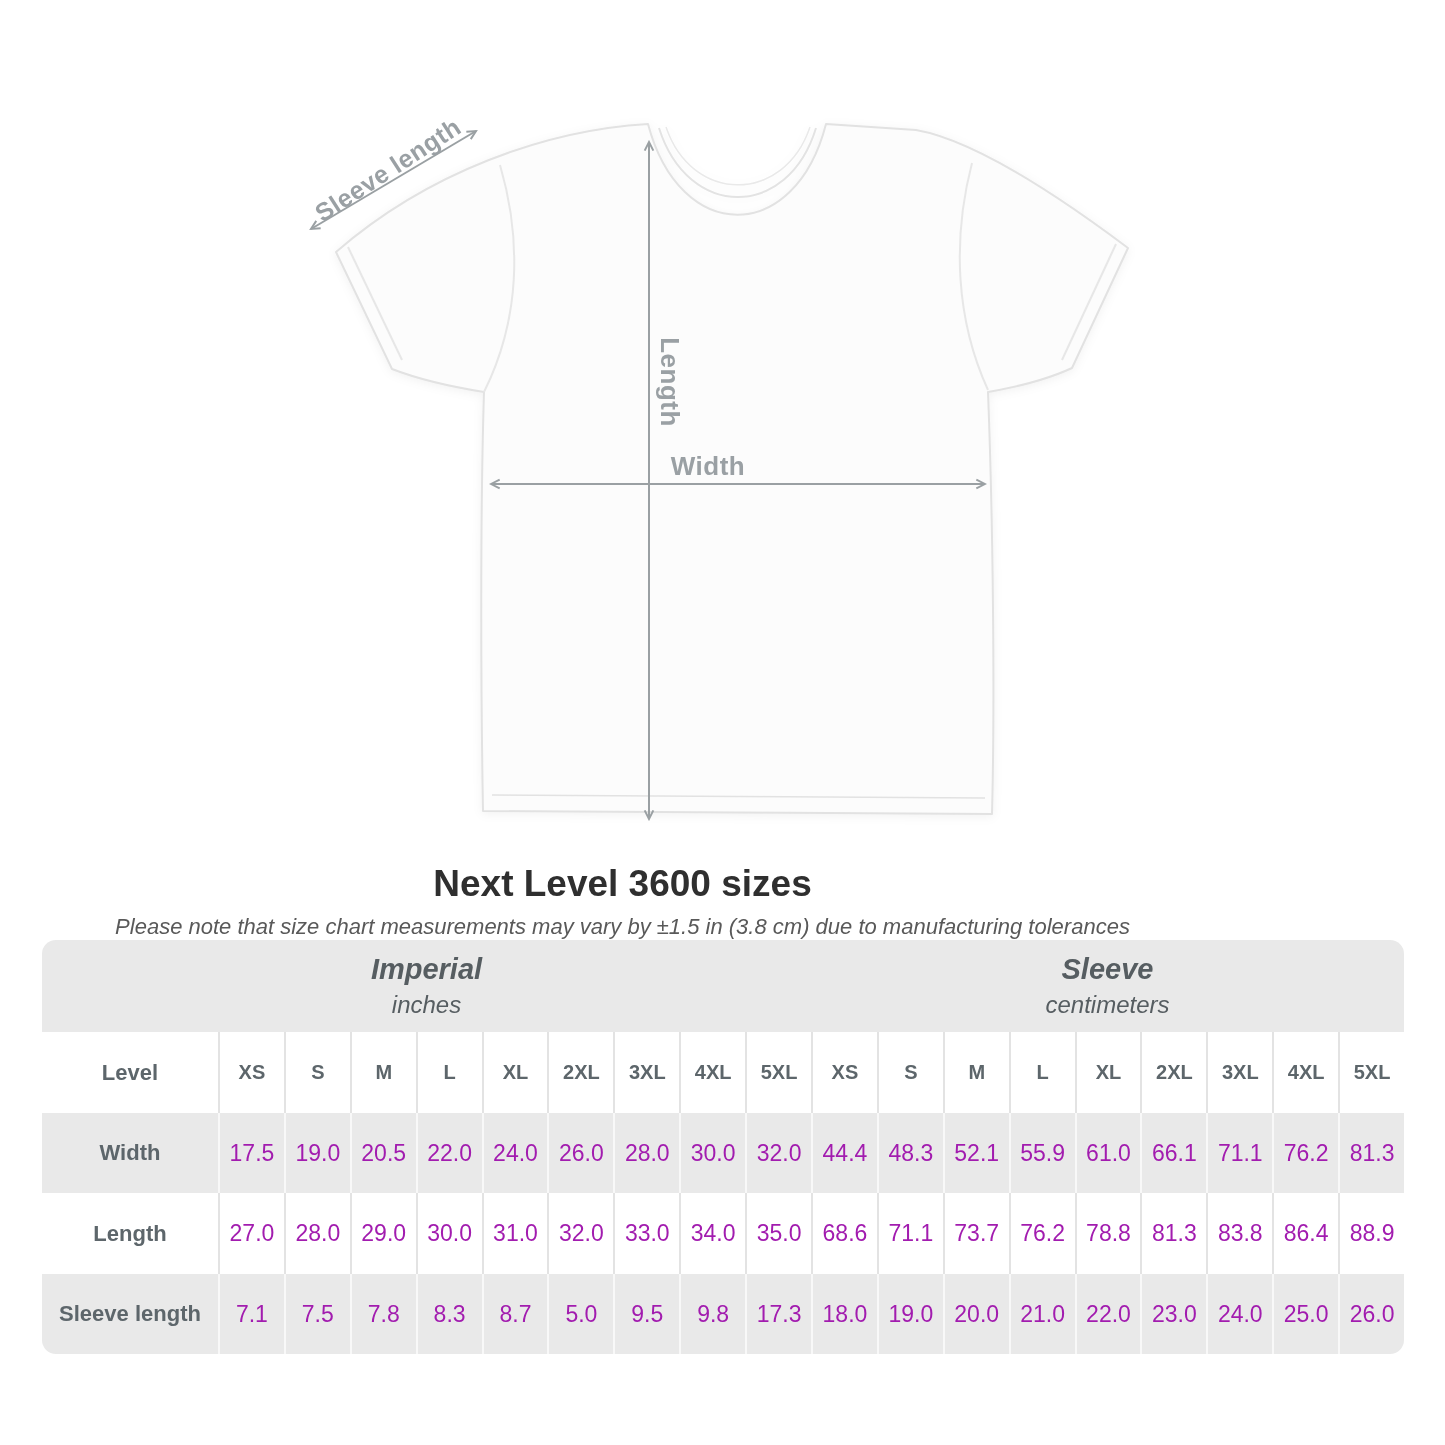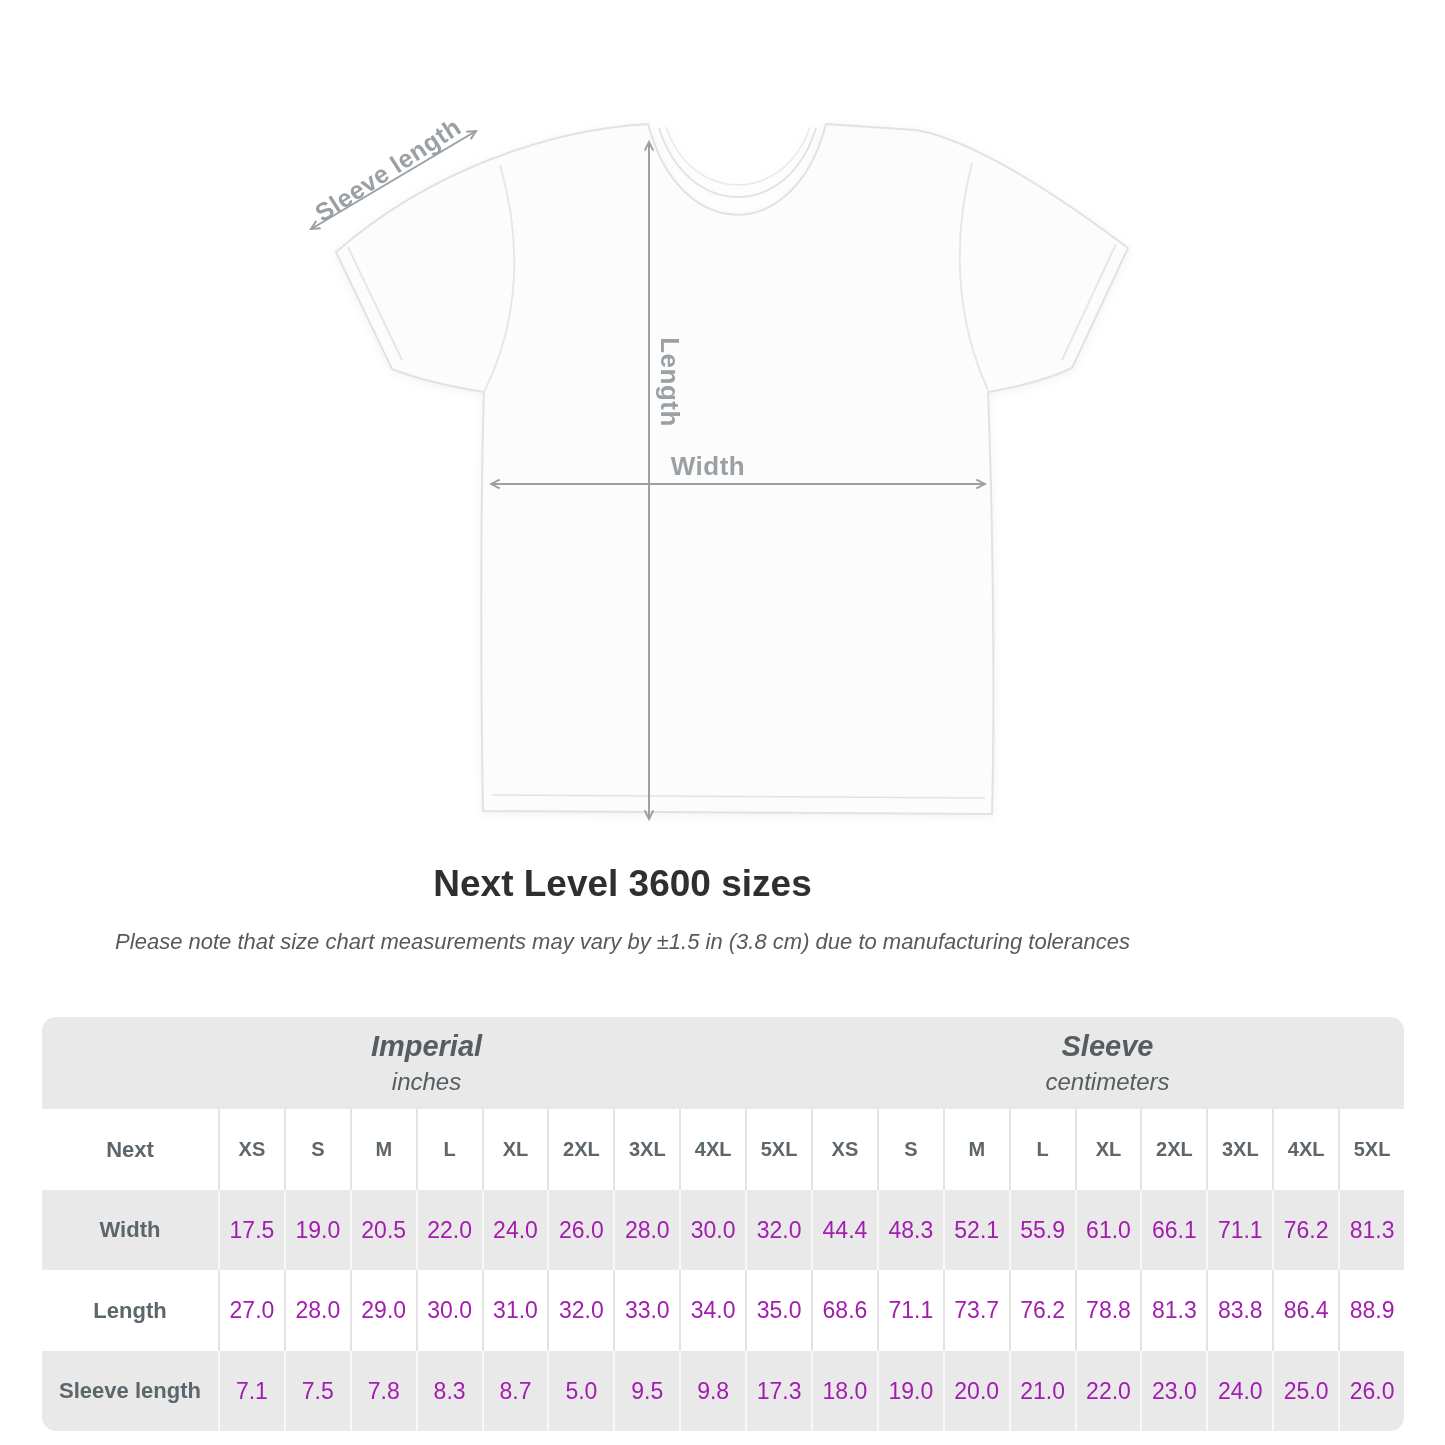--- a/index.html
+++ b/index.html
@@ -13,24 +13,24 @@
   .dlabel{
     position:absolute;font-weight:bold;color:#9aa0a4;letter-spacing:.5px;
     transform-origin:center center;white-space:nowrap;
   }
   .lbl-sleeve{left:388px;top:170px;font-size:25px;transform:translate(-50%,-50%) rotate(-33deg);}
   .lbl-length{left:669px;top:382px;font-size:26px;transform:translate(-50%,-50%) rotate(90deg);}
   .lbl-width{left:708px;top:466px;font-size:26px;transform:translate(-50%,-50%);}
   
   .title-block{position:absolute;left:0;top:862px;width:1245px;text-align:center;}
   .main-title{font-size:37px;font-weight:bold;color:#2f2f2f;margin:0;line-height:1.2;}
-  .sub-title{font-size:22px;font-style:italic;color:#595959;margin:23px 0 0 0;}
+  .sub-title{font-size:22px;font-style:italic;color:#595959;margin:8px 0 0 0;}
   
   .size-table{
-    position:absolute;left:42px;top:1017px;width:1362px;
+    position:absolute;left:42px;top:940px;width:1362px;
     border-radius:14px;overflow:hidden;
   }
   .row{display:grid;grid-template-columns:176px repeat(18,1fr);align-items:center;}
   .band{background:#e9e9e9;height:92px;}
   .group{display:flex;flex-direction:column;justify-content:center;align-items:center;gap:5px;height:92px;}
   .g-imp{grid-column:1 / span 10;}
   .g-met{grid-column:11 / -1;}
   .gname{font-size:29px;font-weight:bold;font-style:italic;color:#565d61;}
   .gunit{font-size:24px;font-style:italic;color:#565d61;}
   .r-white{background:#ffffff;height:81px;--sep:#e3e3e3;}
@@ -106,21 +106,21 @@
         <div class="gname">Imperial</div>
         <div class="gunit">inches</div>
       </div>
       <div class="group g-met">
         <div class="gname">Sleeve</div>
         <div class="gunit">centimeters</div>
       </div>
     </div>
 
     <div class="row r-white">
-      <div class="cell label">Next</div>
+      <div class="cell label">Level</div>
     <div class="cell head">XS</div>
         <div class="cell head">S</div>
         <div class="cell head">M</div>
         <div class="cell head">L</div>
         <div class="cell head">XL</div>
         <div class="cell head">2XL</div>
         <div class="cell head">3XL</div>
         <div class="cell head">4XL</div>
         <div class="cell head">5XL</div>
         <div class="cell head">XS</div>

